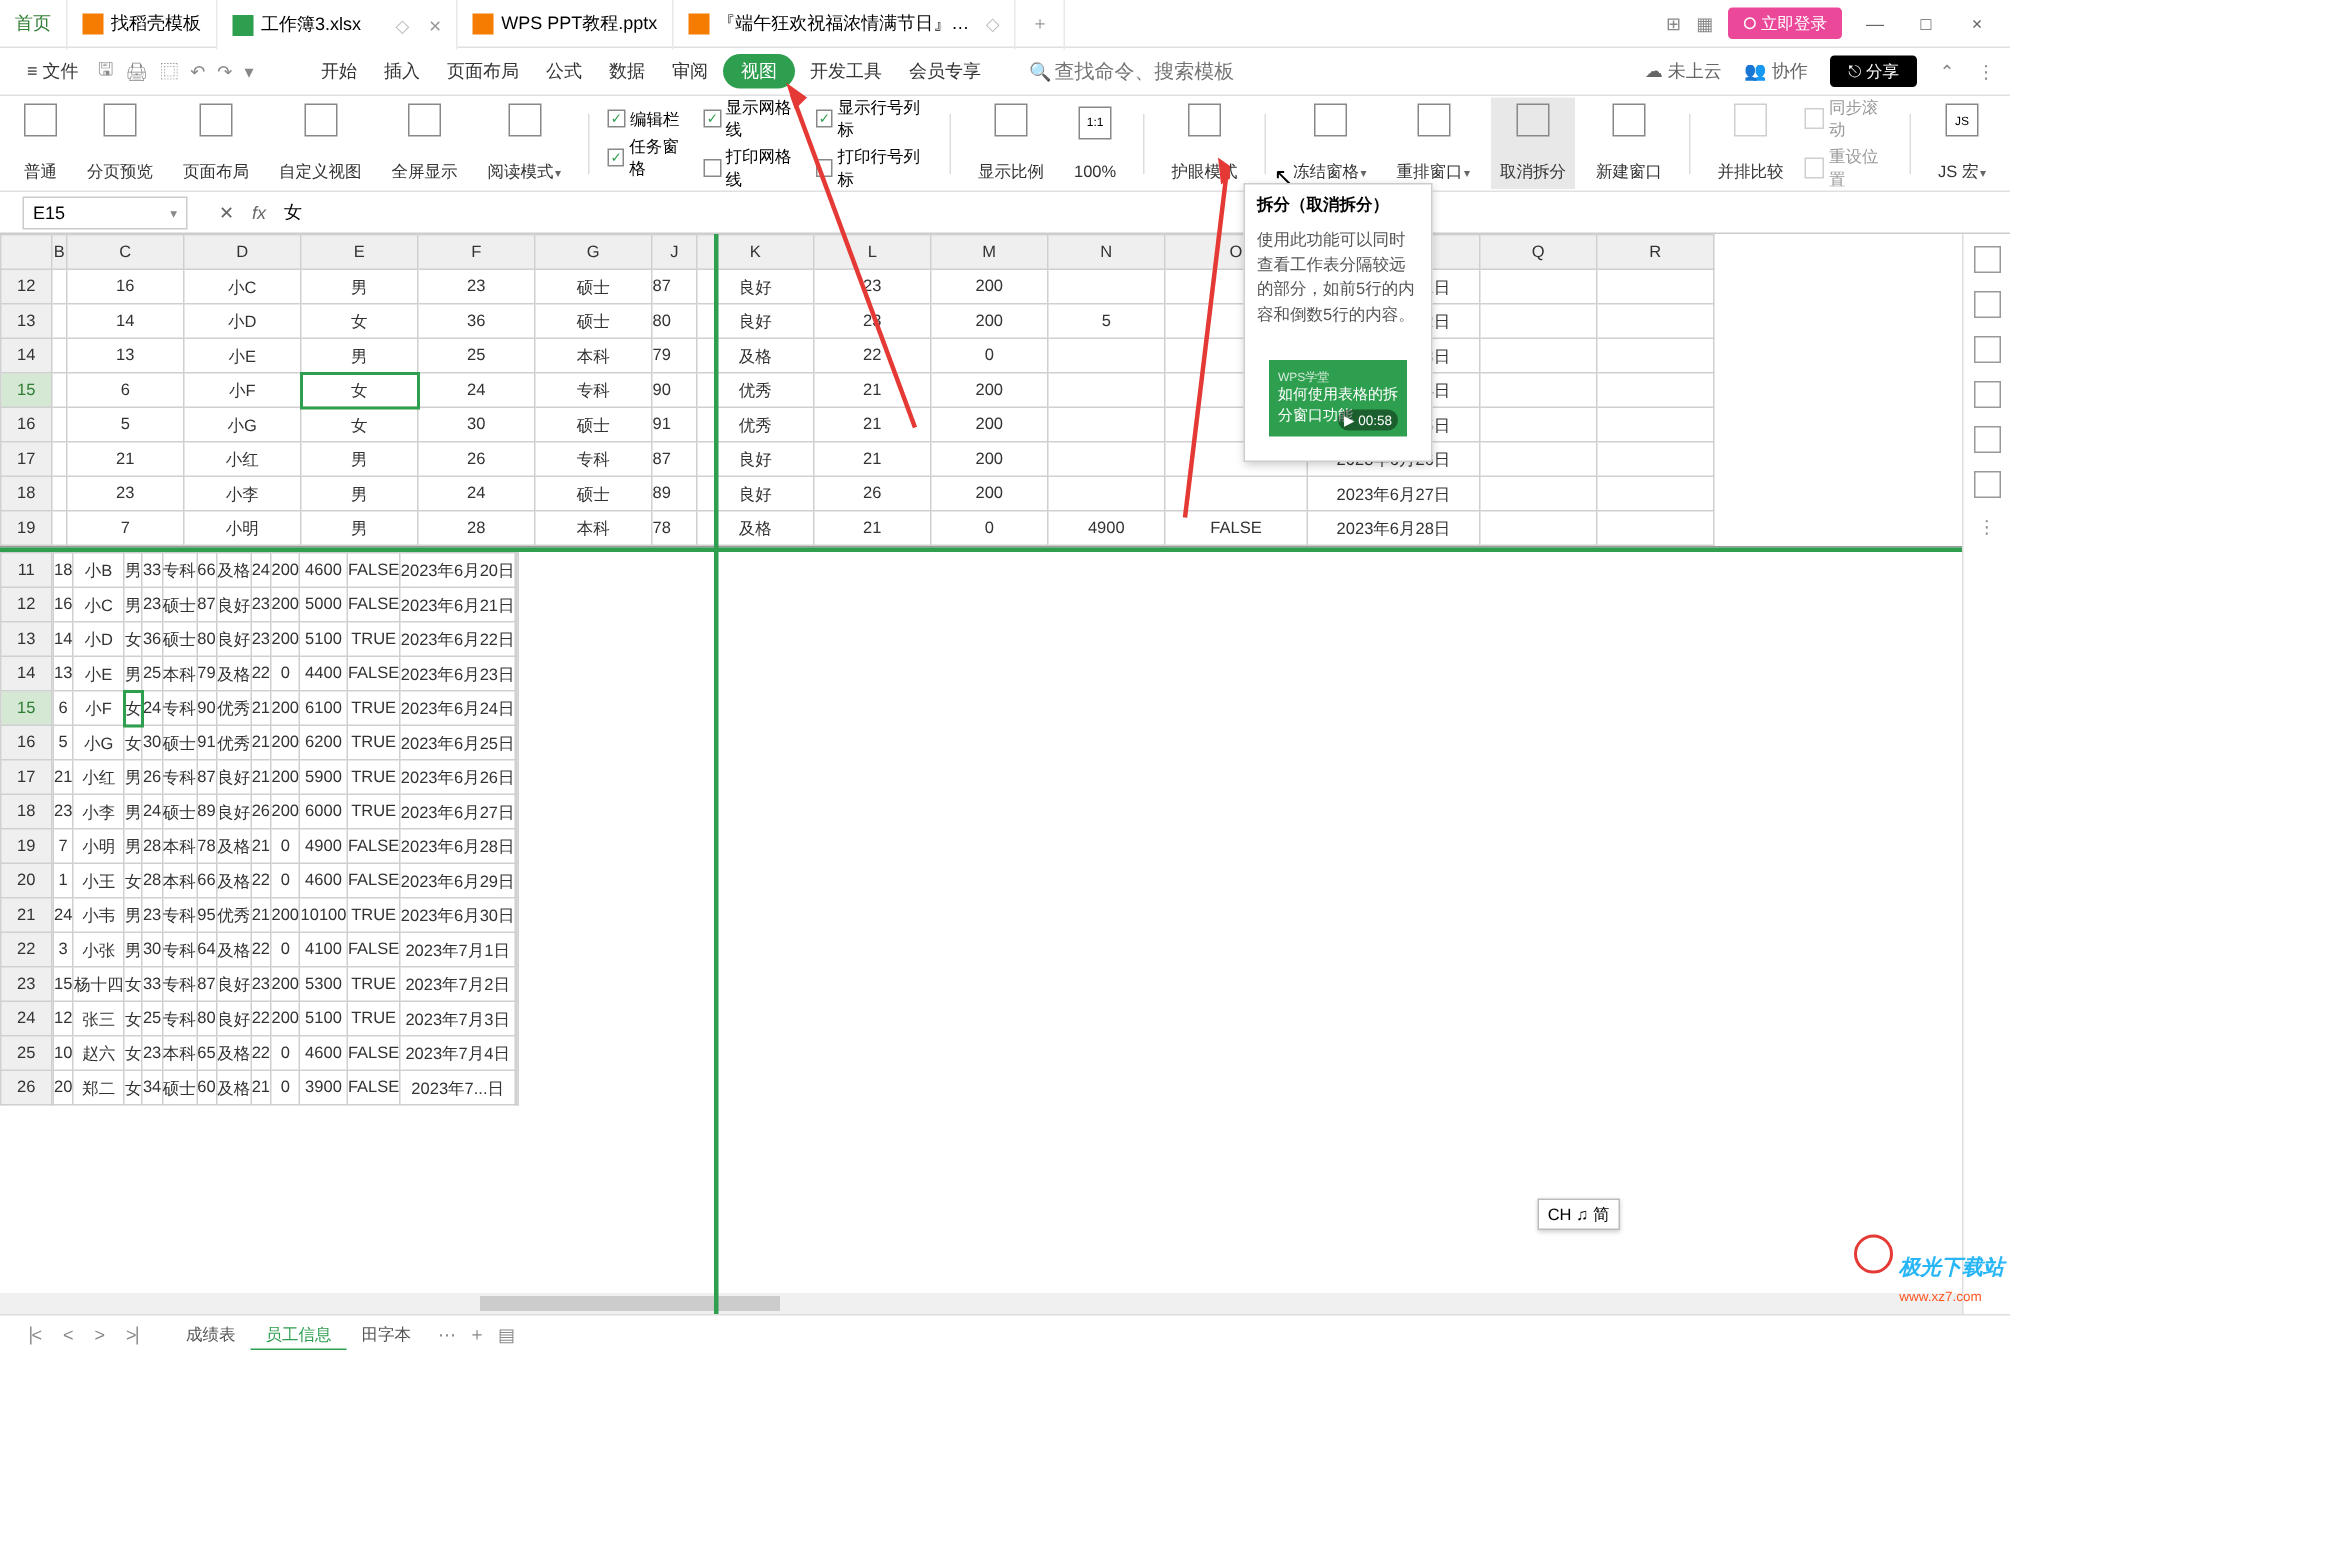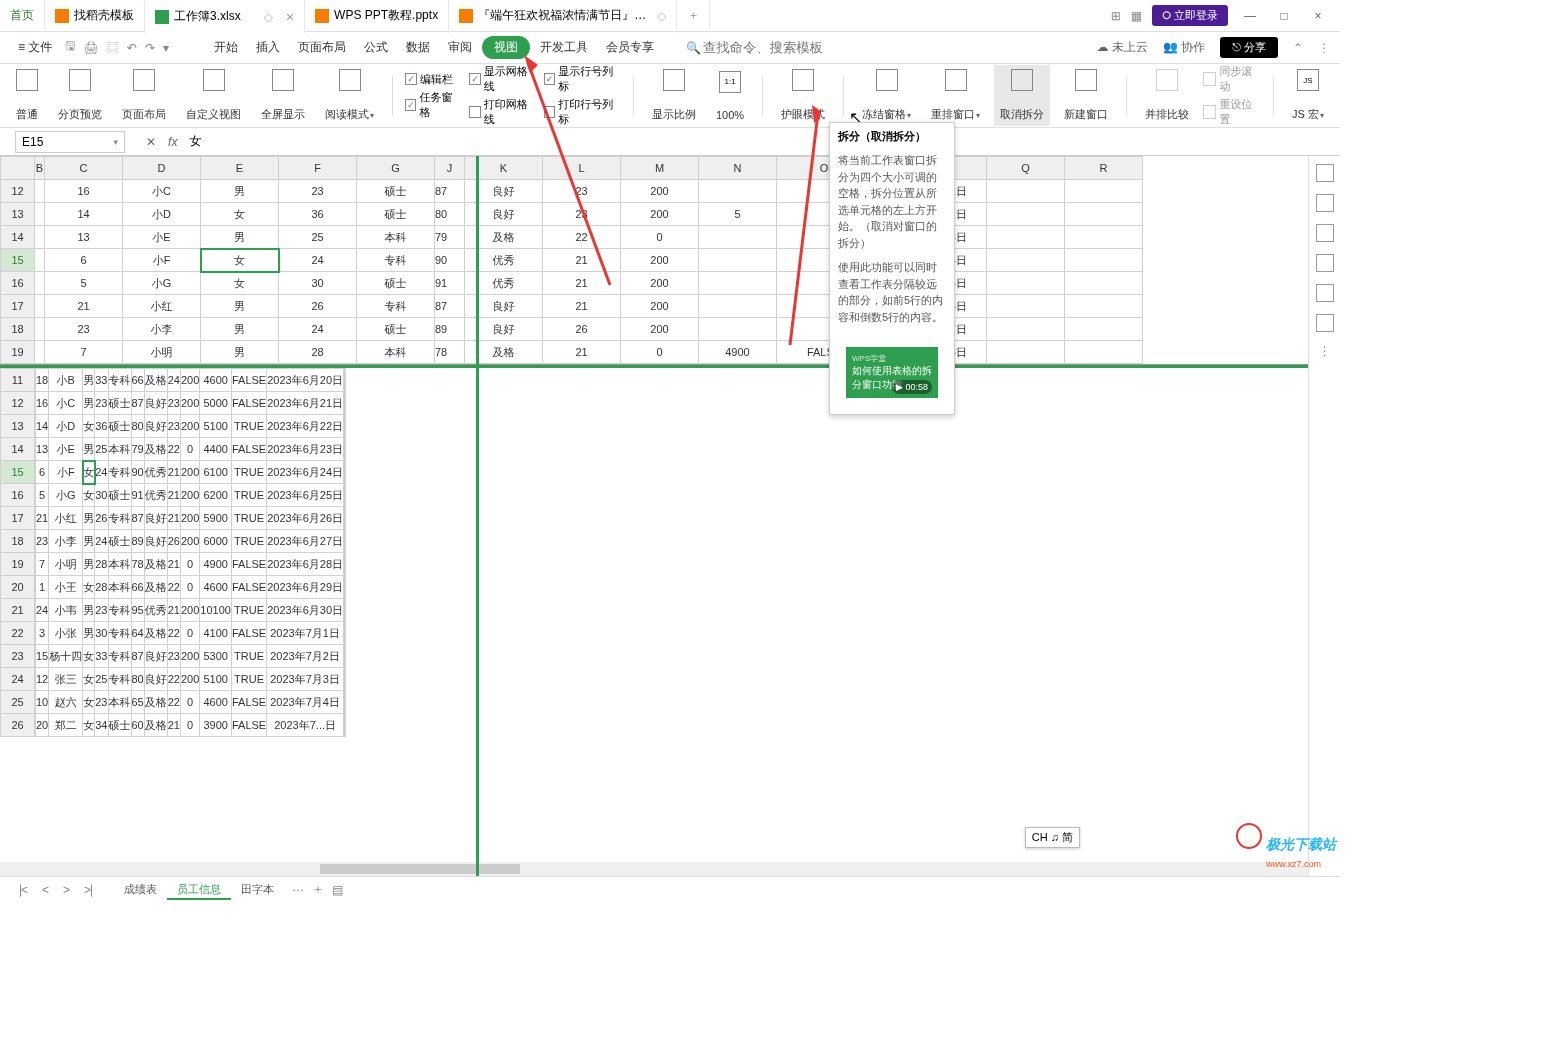--- a/index.html
+++ b/index.html
@@ -9,21 +9,21 @@
 .titlebar { height: 32px; display: flex; align-items: center; background: #fff; border-bottom: 1px solid #e0e0e0; }
 .tab { height: 35px; display: flex; align-items: center; padding: 0 10px; gap: 5px; border-right: 1px solid #e8e8e8; cursor: pointer; }
 .tab.home { color: #2e7d32; font-weight: 500; }
 .tab.active { background: #fff; border-top: 2px solid #2e9e4f; }
 .tab-icon { width: 14px; height: 14px; display: inline-block; }
 .tab-icon.orange { background: #f57c00; }
 .tab-icon.green { background: #2e9e4f; }
 .tab-icon.ppt { background: #f57c00; }
 .close-x { color: #999; margin-left: 8px; font-size: 14px; }
 .titlebar-right { margin-left: auto; display: flex; align-items: center; gap: 10px; padding-right: 10px; }
-.login-btn { background: #4c1d95; color: #fff; padding: 3px 10px; border-radius: 3px; font-size: 11px; }
+.login-btn { background: #ec4899; color: #fff; padding: 3px 10px; border-radius: 3px; font-size: 11px; }
 .win-btn { width: 24px; height: 24px; display: flex; align-items: center; justify-content: center; color: #666; }
 
 
 .menubar { height: 32px; display: flex; align-items: center; background: #fff; border-bottom: 1px solid #e0e0e0; padding: 0 10px; gap: 2px; }
 .menu-btn { padding: 4px 8px; color: #333; cursor: pointer; }
 .menu-btn.active { background: #2e9e4f; color: #fff; border-radius: 12px; padding: 3px 12px; }
 .menubar-right { margin-left: auto; display: flex; align-items: center; gap: 15px; }
 .share-btn { background: #000000; color: #fff; padding: 3px 12px; border-radius: 3px; font-size: 11px; }
 
 
@@ -84,21 +84,21 @@
 .sheettab { padding: 3px 10px; color: #555; font-size: 11px; cursor: pointer; }
 .sheettab.active { color: #2e9e4f; border-bottom: 2px solid #2e9e4f; }
 .nav-arrow { color: #888; padding: 0 3px; }
 
 
 .statusbar { height: 24px; border-top: 1px solid #ddd; display: flex; align-items: center; padding: 0 8px; gap: 12px; font-size: 11px; color: #666; }
 .statusbar-right { margin-left: auto; display: flex; align-items: center; gap: 8px; }
 .zoom-ind { display: flex; align-items: center; gap: 4px; }
 
 
-.ime-popup { position: absolute; right: 260px; bottom: 52px; border: 1px solid #bbb; background: #fff; padding: 2px 6px; font-size: 11px; box-shadow: 0 1px 3px rgba(0,0,0,.2); }
+.ime-popup { position: absolute; right: 260px; bottom: 80px; border: 1px solid #bbb; background: #fff; padding: 2px 6px; font-size: 11px; box-shadow: 0 1px 3px rgba(0,0,0,.2); }
 
 
 .watermark { position: absolute; right: 4px; bottom: 30px; font-size: 14px; }
 .watermark .wm1 { color: #29b6f6; font-style: italic; font-weight: bold; }
 .watermark .wm2 { color: #ff5722; font-size: 9px; }
 
 .cursor-icon { position: absolute; z-index: 30; font-size: 16px; }
 
 .scrollbar-h { height: 14px; background: #f0f0f0; display: flex; align-items: center; }
 .scrollbar-h .thumb { height: 10px; width: 200px; background: #ccc; margin-left: 320px; }
@@ -276,21 +276,20 @@
   <div class="ribbon-item">
       <span class="ribbon-icon" style="display:flex;align-items:center;justify-content:center;font-size:8px">JS</span>
       <span class="ribbon-label ribbon-dropdown">JS 宏</span>
     </div>
 </div>
 
 <span class="cursor-icon" style="left:849px;top:108px;color:#000">↖</span>
 
 <div class="tooltip">
   <div class="tooltip-title">拆分（取消拆分）</div>
-  <div class="tooltip-body">将当前工作表窗口拆分为四个大小可调的空格，拆分位置从所选单元格的左上方开始。（取消对窗口的拆分）</div>
   <div class="tooltip-body">使用此功能可以同时查看工作表分隔较远的部分，如前5行的内容和倒数5行的内容。</div>
   <div class="tooltip-video">
     <div style="font-size:8px;opacity:.8">WPS学堂</div>
     <span>如何使用表格的拆分窗口功能</span>
     <span class="time">▶ <span>00:58</span></span>
   </div>
 </div>
 
 <svg class="arrow" style="left:440px;top:55px" width="380" height="310">
   <line class="arrow-line" x1="88" y1="8" x2="170" y2="230"></line>

